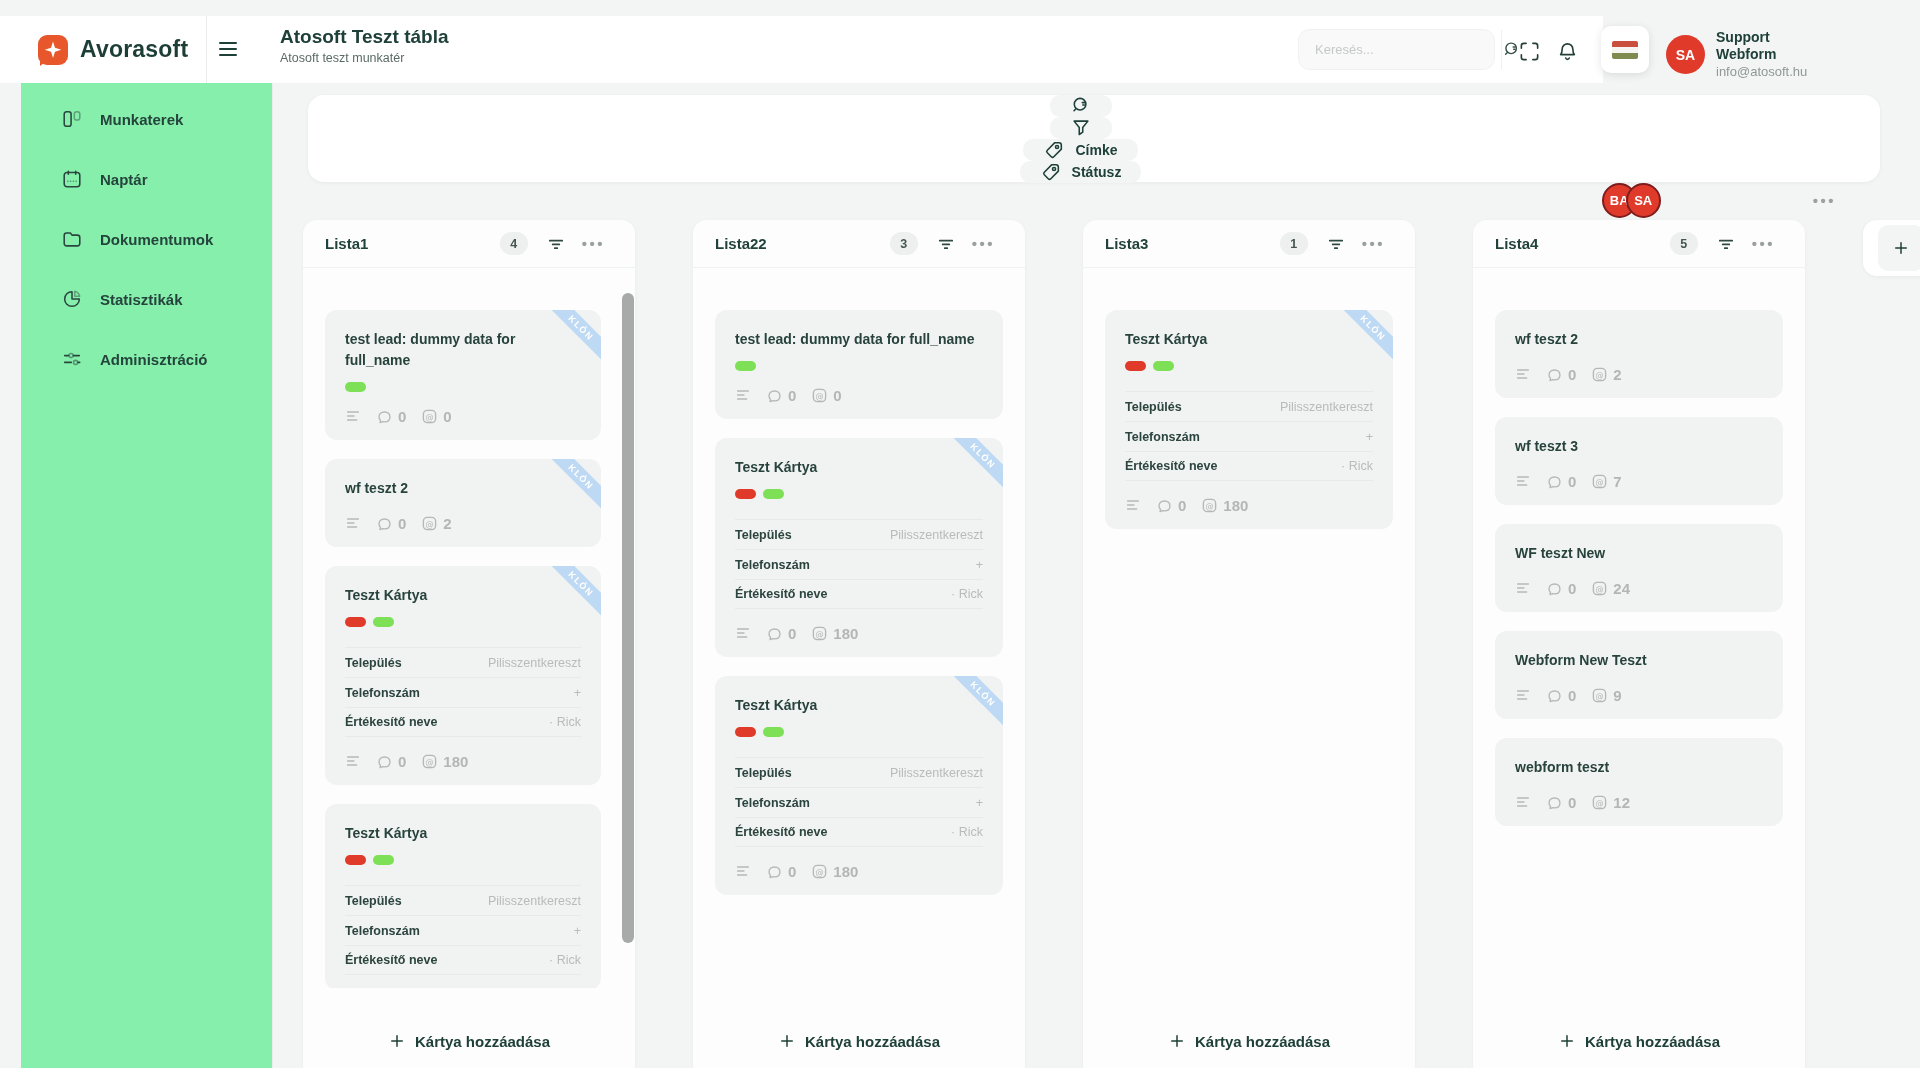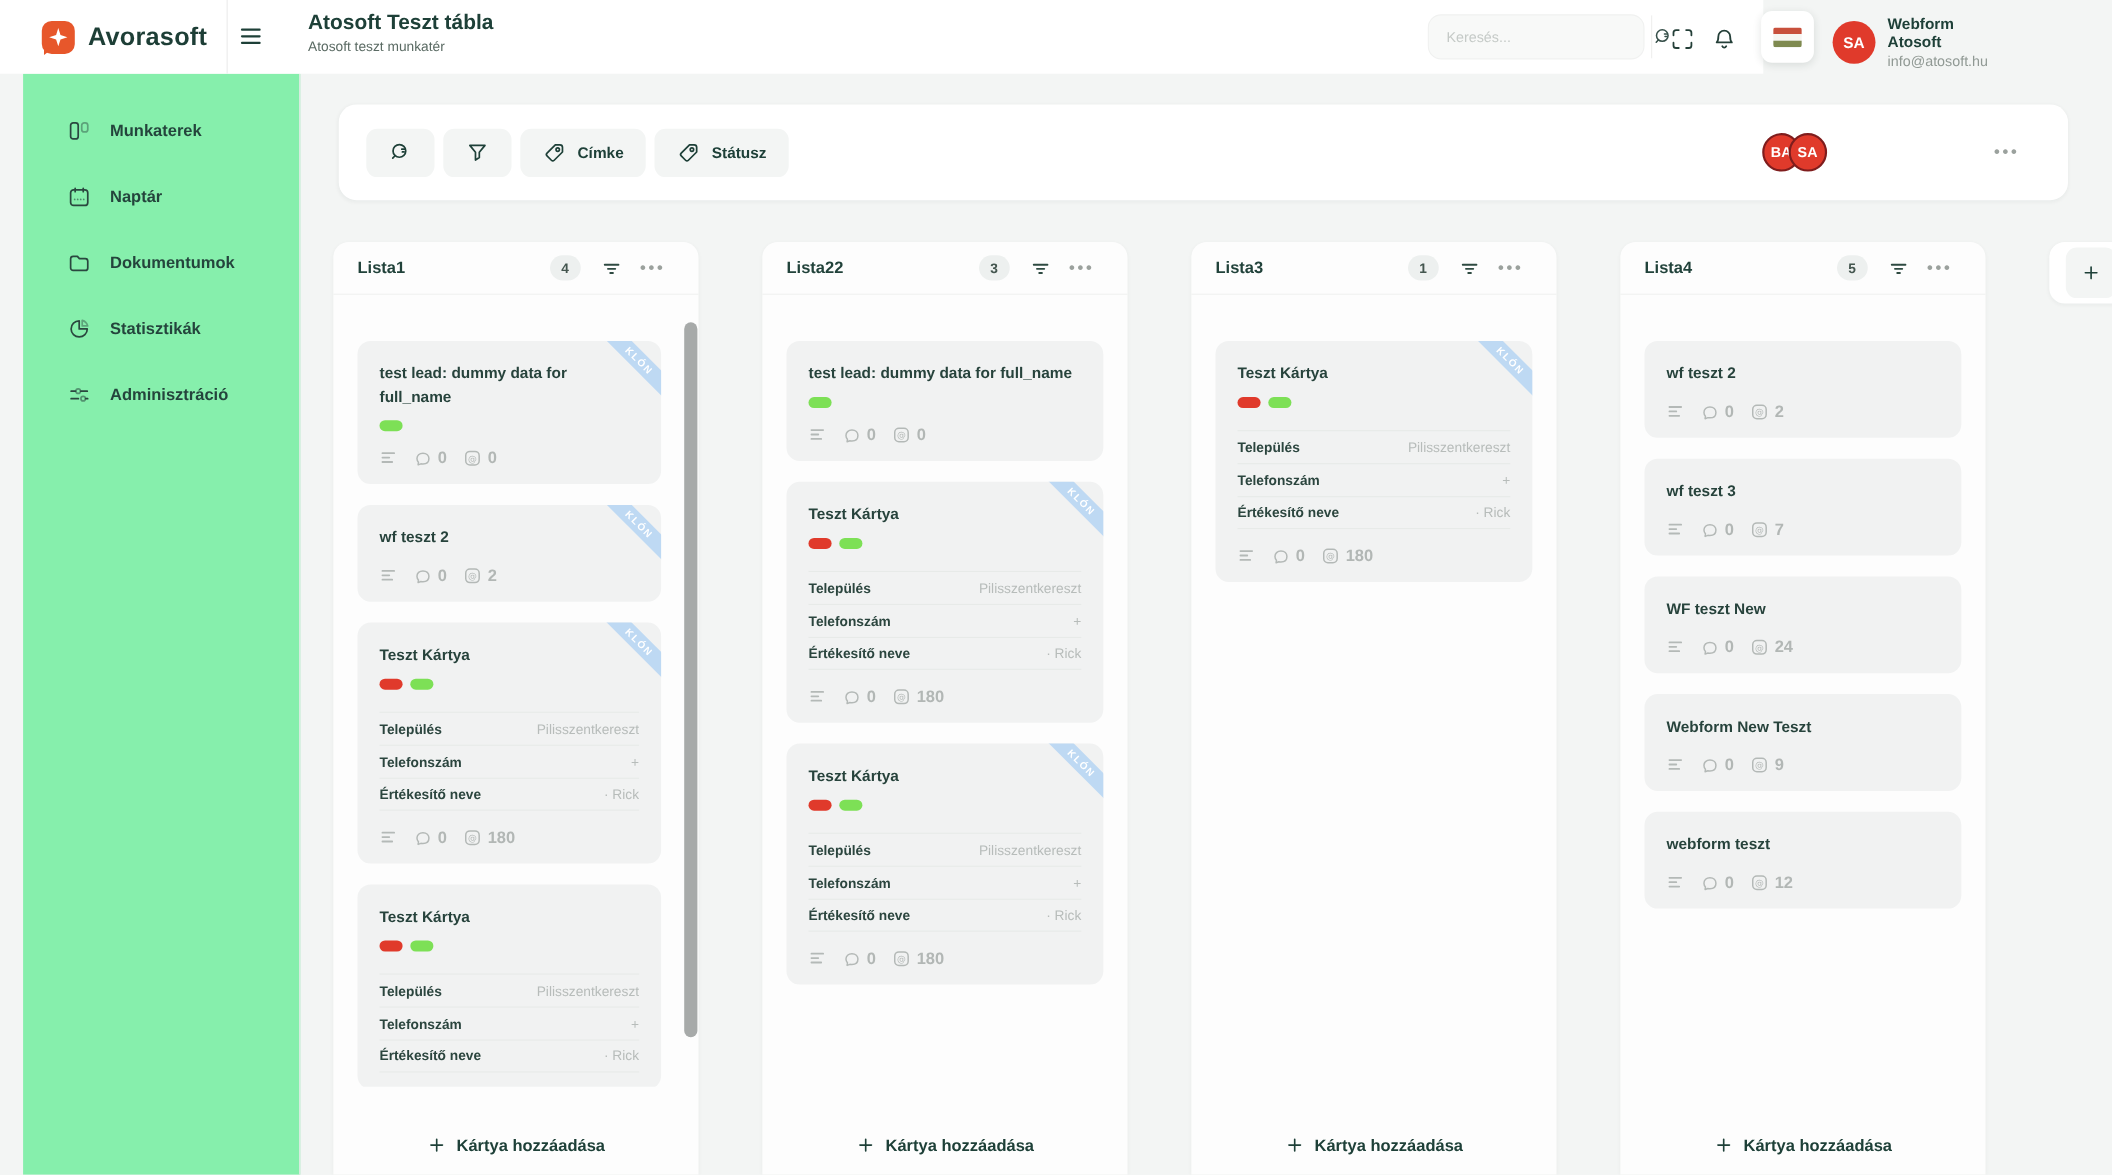--- a/index.html
+++ b/index.html
@@ -4,21 +4,21 @@
 <style>
   * { box-sizing: border-box; }
   html,body { margin:0; padding:0; }
   body {
     width:1920px; height:1068px; overflow:hidden; position:relative;
     background:#f3f5f4; font-family:"Liberation Sans",sans-serif; color:#1e4038;
   }
   svg { display:block; }
 
   
-  .header { position:absolute; top:0; left:0; width:1603px; height:67px; background:#fff; z-index:6; }
+  .header { position:absolute; top:16px; left:0; width:1603px; height:67px; background:#fff; z-index:6; }
   .logo-sec { position:absolute; left:0; top:0; width:207px; height:67px; border-right:1px solid #ececeb;
               display:flex; align-items:center; padding-left:36px; }
   .logo-text { font-size:23px; font-weight:700; color:#1d3e36; margin-left:10px; letter-spacing:.2px; }
   .hamburger { position:absolute; left:219px; top:23px; width:22px; height:20px; display:flex;
                flex-direction:column; justify-content:center; gap:4px; cursor:pointer; }
   .hamburger i { display:block; height:2px; width:18px; background:#1e4038; border-radius:2px; }
   .title-block { position:absolute; left:280px; top:10px; }
   .page-title { font-size:19px; font-weight:700; color:#1e4038; line-height:22px; }
   .page-subtitle { font-size:12.5px; color:#5b6b64; margin-top:3px; }
 
@@ -48,21 +48,21 @@
   
   .sidebar { position:absolute; top:67px; left:0; bottom:0; width:252px; background:#86efac;
              border-right:1px solid #ececeb; padding-top:22px; z-index:5;margin-left:21px; }
   .side-item { height:60px; display:flex; align-items:center; padding-left:40px; gap:17px;
                font-size:15px; font-weight:600; color:#24443c; cursor:pointer; }
   .side-item .ic { width:22px; height:22px; color:#2a473f; }
 
   
   .main { position:absolute; left:252px; top:67px; right:0; bottom:0; overflow:hidden; }
   .toolbar { margin:28px 40px 12px 56px; height:87px; background:#fff; border-radius:16px;
-             box-shadow:0 1px 4px rgba(25,45,35,.05); display:flex; align-items:center; padding:0 44px 0 25px; }
+             box-shadow:0 1px 4px rgba(25,45,35,.05); display:flex; align-items:center; padding:0 44px 0 25px;flex-direction:column; }
   .tb-btn { height:44px; border-radius:10px; background:#f3f5f4; color:#1e4038; display:flex; align-items:center;
             justify-content:center; gap:10px; font-size:14px; font-weight:600; margin-right:8px; padding:0 20px; cursor:pointer; }
   .tb-btn.icon-only { width:62px; padding:0; }
   .tb-right { margin-left:auto; display:flex; align-items:center; }
   .tb-avatars { display:flex; margin-right:152px; }
   .tb-avatar { width:35px; height:35px; border-radius:50%; background:#e03a2b; color:#fff; font-size:13px; font-weight:700;
                display:flex; align-items:center; justify-content:center; border:2px solid #7f1d1d; cursor:pointer; }
   .tb-avatar + .tb-avatar { margin-left:-11px; }
   .dots { color:#9ba19d; font-size:15px; font-weight:700; letter-spacing:2.5px; cursor:pointer; line-height:10px; }
 
@@ -158,21 +158,21 @@
   <div class="flag-btn">
     <span class="flag">
         <i></i>
         <i></i>
         <i></i>
       </span>
   </div>
   <div class="user-chip">
     <span class="avatar">SA</span>
     <span class="user-meta">
-      <span class="user-name" style="display:block">Webform Atosoft</span>
+      <span class="user-name" style="display:block">Support Webform</span>
       <span class="user-email" style="display:block">info@atosoft.hu</span>
     </span>
   </div>
 </div>
 
 <div class="sidebar" id="sidebar">
     <div class="side-item">
       <span class="ic">
         <svg width="22" height="22" viewBox="0 0 24 24" fill="none" stroke="currentColor" stroke-width="1.7" stroke-linecap="round" stroke-linejoin="round">
           <rect x="3.5" y="4" width="7.5" height="16" rx="2.5"></rect>

